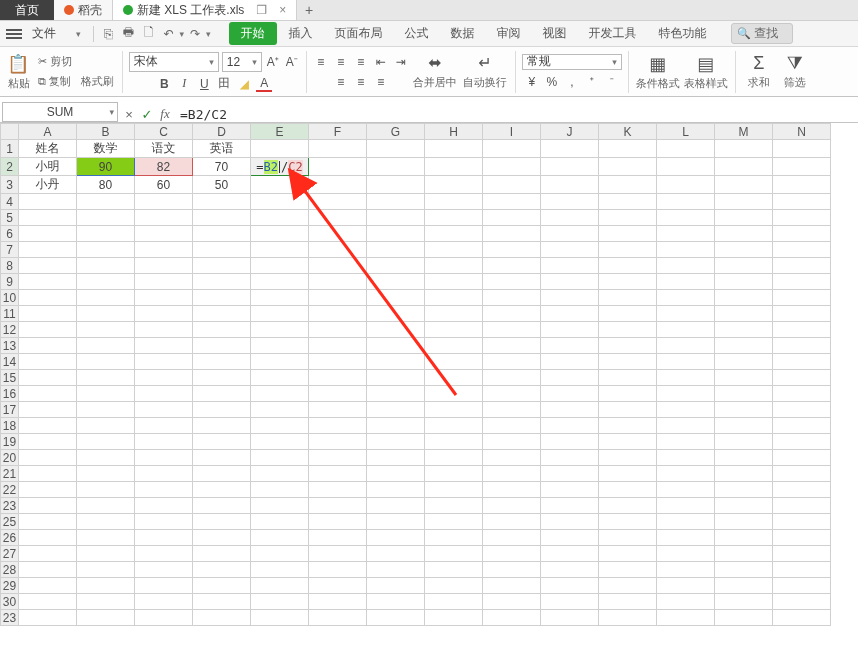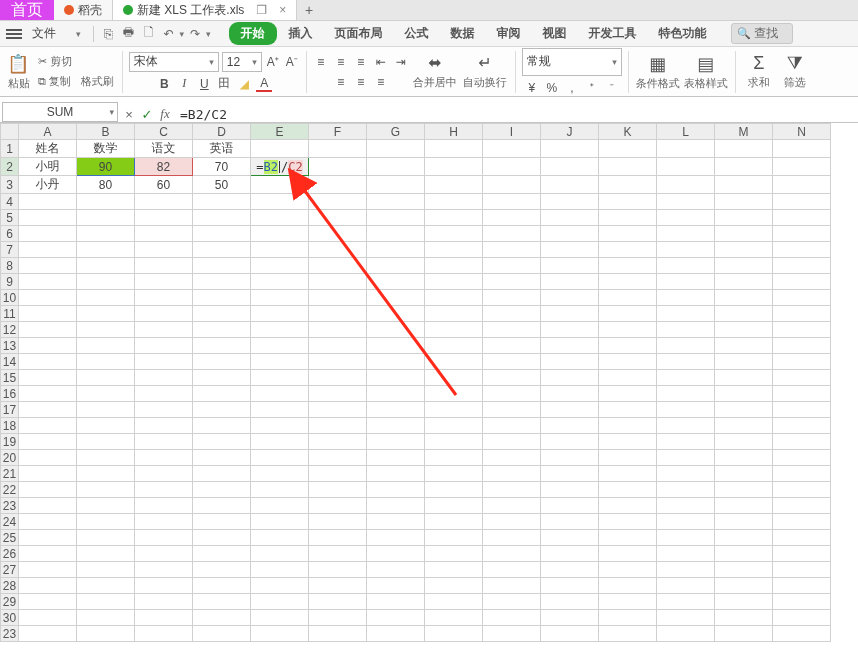--- a/index.html
+++ b/index.html
@@ -1,50 +1,50 @@
 <!DOCTYPE html>
 <html><head>
 <meta charset="utf-8">
 <style>
   * { box-sizing: border-box; margin: 0; padding: 0; }
   body { font-family: "Microsoft YaHei", Arial, sans-serif; font-size: 12px; background: #fff; color: #444; width: 858px; height: 648px; overflow: hidden; position: relative; }
 
   
   .tabbar { height: 21px; background: #e7e7e7; display: flex; align-items: stretch; border-bottom: 1px solid #d0d0d0; }
-  .tab-home { width: 54px; background: #d946ef; color: #fff; display: flex; align-items: center; justify-content: center; font-size: 16px; }
+  .tab-home { width: 54px; background: #404040; color: #fff; display: flex; align-items: center; justify-content: center; font-size: 12px; }
   .tab-doc { min-width: 52px; padding: 0 10px; display: flex; align-items: center; gap: 4px; background: #f7f7f7; border-right: 1px solid #d0d0d0; }
   .tab-doc .dot { width: 10px; height: 10px; border-radius: 50%; }
   .tab-doc.active { background: #fff; }
   .tab-doc .close { margin-left: 8px; color: #888; }
   .tab-plus { width: 24px; display: flex; align-items: center; justify-content: center; color: #666; font-size: 14px; }
 
   
   .menubar { height: 26px; background: #f5f5f5; display: flex; align-items: center; padding: 0 4px; gap: 2px; border-bottom: 1px solid #d8d8d8; }
   .hamb { width: 16px; display: flex; flex-direction: column; gap: 2px; margin: 0 2px; }
   .hamb span { height: 2px; background: #555; }
   .file-drop { padding: 2px 6px; display: flex; align-items: center; gap: 20px; }
   .ico-btn { width: 18px; height: 18px; display: inline-flex; align-items: center; justify-content: center; color: #666; }
   .sep-sm { width: 1px; height: 16px; background: #ccc; margin: 0 4px; }
-  .mtab { padding: 3px 10px; color: #555; border-radius: 9px; font-weight: bold; }
+  .mtab { padding: 3px 10px; color: #555; border-radius: 3px; }
   .mtab.active { background: #2ba738; color: #fff; padding: 3px 12px; }
   .search-box { margin-left: 12px; background: #e0e0e0; border: 1px solid #c8c8c8; border-radius: 3px; padding: 1px 6px; display: flex; align-items: center; gap: 3px; color: #666; width: 62px; }
 
   
   .ribbon { height: 50px; background: #fdfdfd; border-bottom: 1px solid #c4c4c4; display: flex; align-items: center; padding: 2px 4px; gap: 2px; }
   .rgroup { display: flex; align-items: center; gap: 4px; }
   .rsep { width: 1px; height: 42px; background: #dcdcdc; margin: 0 4px; }
   .big-btn { display: flex; flex-direction: column; align-items: center; justify-content: center; width: 30px; height: 44px; }
   .big-btn .ico { font-size: 18px; color: #555; }
   .big-btn .lbl { font-size: 11px; color: #666; margin-top: 1px; }
   .small-btn { font-size: 11px; color: #666; display: inline-flex; align-items: center; gap: 3px; padding: 1px 2px; }
   .font-sel { width: 90px; height: 20px; border: 1px solid #bbb; background: #fff; padding: 0 4px; font-size: 12px; display: flex; align-items: center; justify-content: space-between; }
   .size-sel { width: 40px; height: 20px; border: 1px solid #bbb; background: #fff; padding: 0 4px; font-size: 12px; display: flex; align-items: center; justify-content: space-between; }
   .fmt-row { display: flex; gap: 4px; }
   .fmt-btn { width: 16px; height: 16px; display: inline-flex; align-items: center; justify-content: center; color: #555; font-size: 12px; }
-  .numfmt-sel { width: 100px; height: 28px; border: 1px solid #bbb; background: #fff; padding: 0 4px; font-size: 12px; display: flex; align-items: center; justify-content: space-between; }
+  .numfmt-sel { width: 100px; height: 16px; border: 1px solid #bbb; background: #fff; padding: 0 4px; font-size: 12px; display: flex; align-items: center; justify-content: space-between; }
 
   
   .fbar { height: 26px; border-bottom: 1px solid #c4c4c4; display: flex; align-items: flex-end; background: #fff; }
   .namebox { width: 116px; height: 20px; border: 1px solid #bbb; margin: 0 2px; padding: 0 4px; display: flex; align-items: center; justify-content: center; background: #fff; position: relative; }
   .namebox::after { content: "▾"; position: absolute; right: 3px; color: #777; font-size: 9px; }
   .fbar .fbtn { width: 18px; text-align: center; color: #666; font-size: 13px; }
   .fbar .fx { font-style: italic; font-family: serif; }
   .formula-input { flex: 1; border: none; padding: 0 6px; font-size: 13px; outline: none; color: #333; font-family: Consolas, monospace; }
 
   
@@ -637,37 +637,20 @@
           <td class="colw"></td>
           <td class="colw"></td>
           <td class="colw"></td>
           <td class="colw"></td>
           <td class="colw"></td>
           <td class="colw"></td>
           <td class="colw"></td>
           <td class="colw"></td>
         </tr>
         <tr>
-          <td class="rowhdr">24</td>
-          <td class="colw"></td>
-          <td class="colw"></td>
-          <td class="colw"></td>
-          <td class="colw"></td>
-          <td class="colw"></td>
-          <td class="colw"></td>
-          <td class="colw"></td>
-          <td class="colw"></td>
-          <td class="colw"></td>
-          <td class="colw"></td>
-          <td class="colw"></td>
-          <td class="colw"></td>
-          <td class="colw"></td>
-          <td class="colw"></td>
-        </tr>
-        <tr>
           <td class="rowhdr">25</td>
           <td class="colw"></td>
           <td class="colw"></td>
           <td class="colw"></td>
           <td class="colw"></td>
           <td class="colw"></td>
           <td class="colw"></td>
           <td class="colw"></td>
           <td class="colw"></td>
           <td class="colw"></td>

